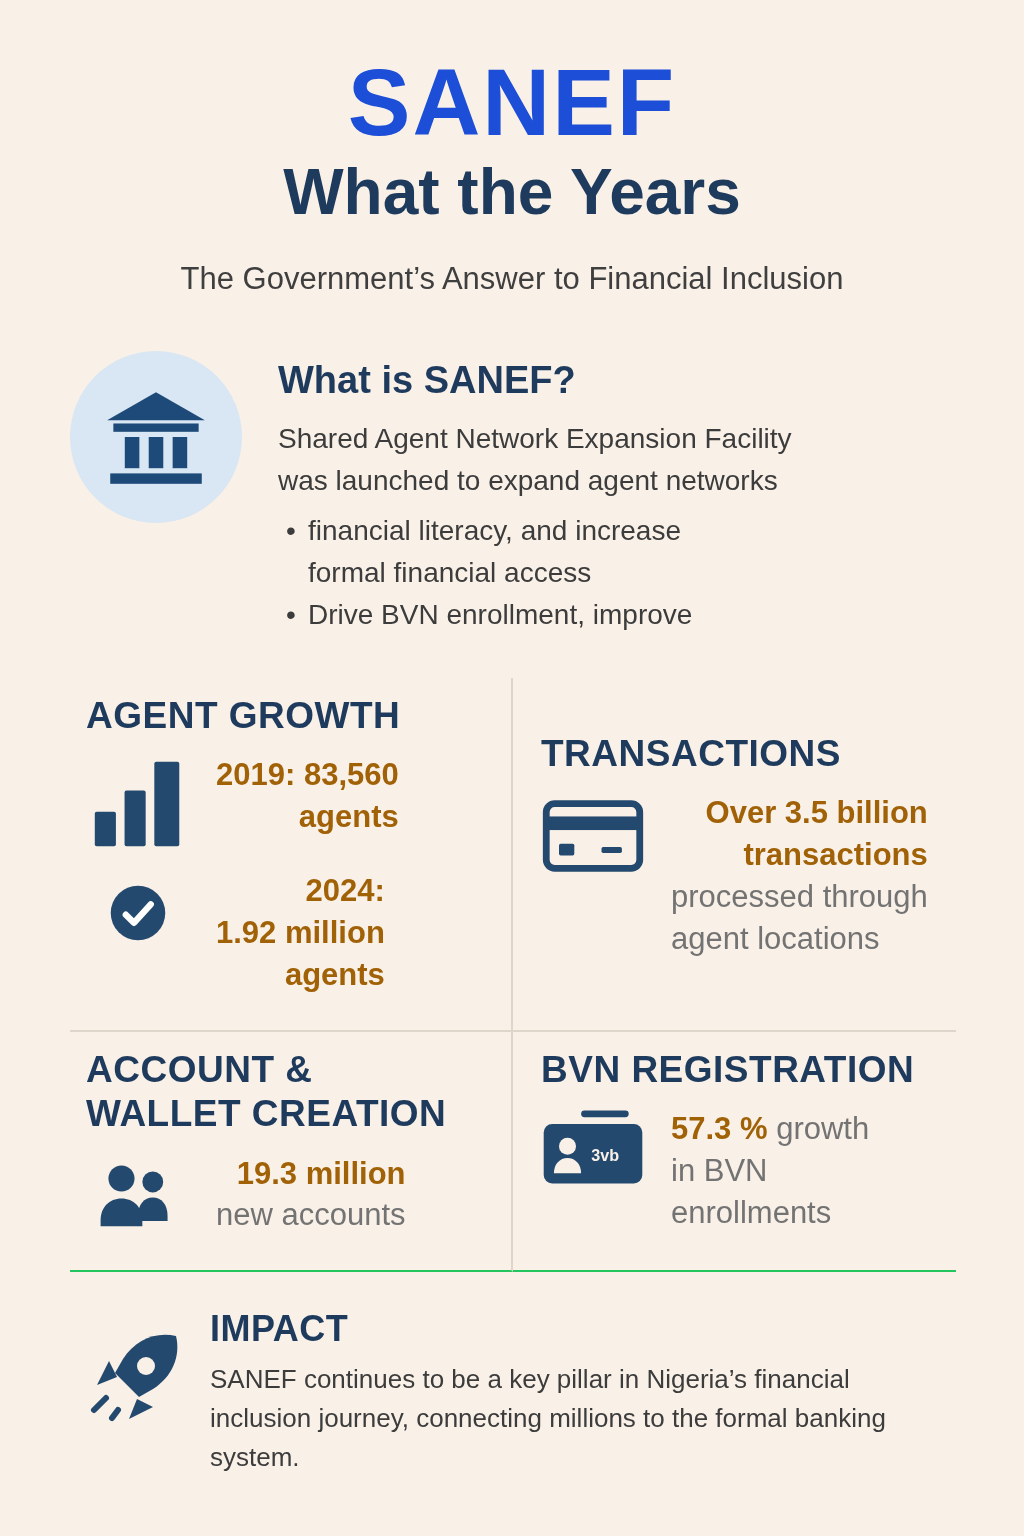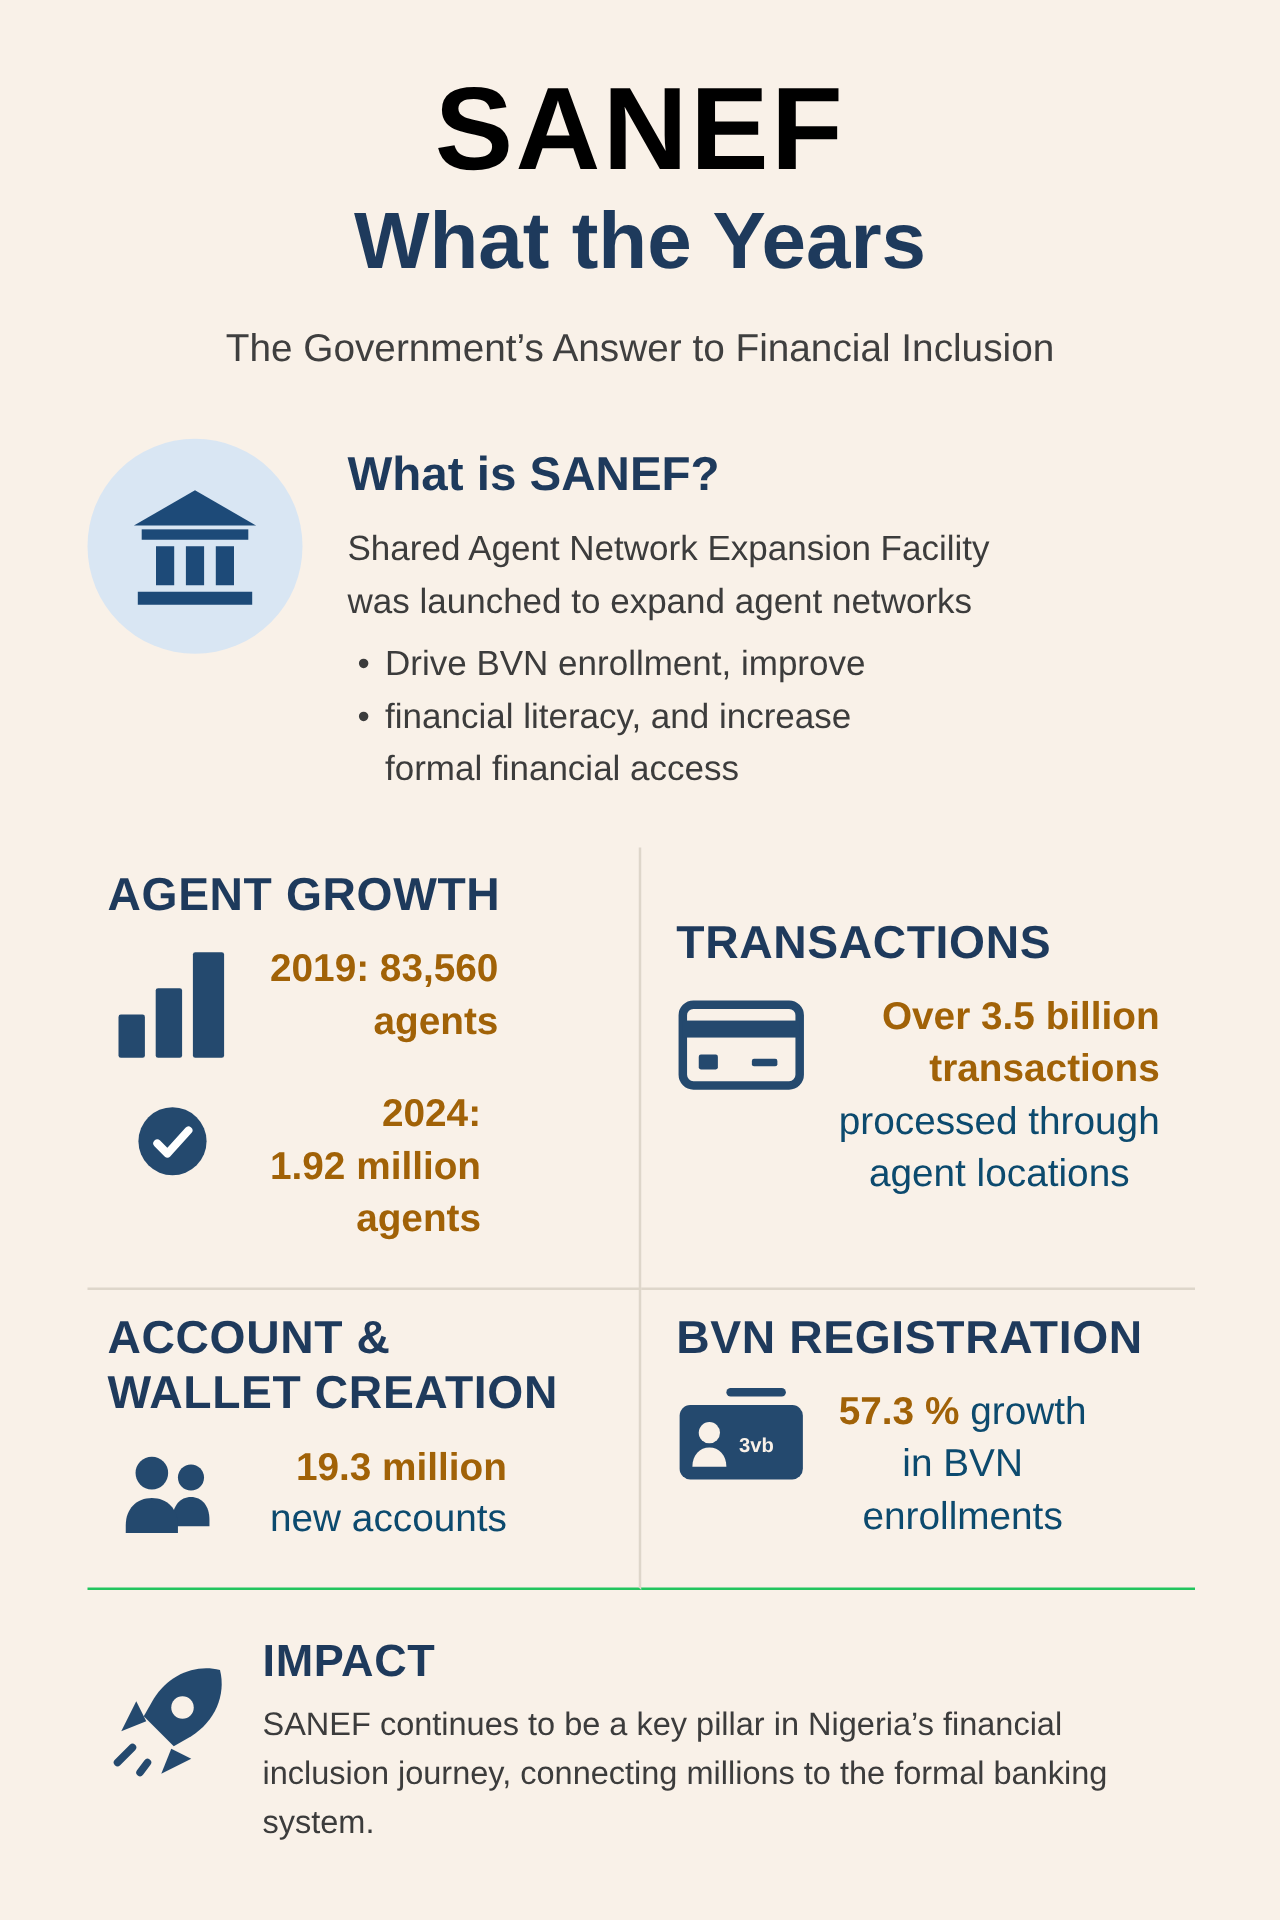--- a/index.html
+++ b/index.html
@@ -9,21 +9,21 @@
     background:#f9f1e8;
     font-family:"Liberation Sans", sans-serif;
     color:#3e3e3e;
     overflow:hidden;
   }
   .page { width:1024px; height:1536px; position:relative; }
 
   
   .header { text-align:center; padding-top:56px; }
   .title {
-    font-size:94px; font-weight:800; color:#000000;
+    font-size:94px; font-weight:800; color:#1d4ed8;
     letter-spacing:2px; line-height:1.0;
   }
   .subtitle {
     font-size:64px; font-weight:800; color:#1e3a5c;
     line-height:1.2; margin-top:4px;
   }
   .tagline { font-size:31px; color:#3f3f3f; margin-top:30px; font-weight:400; }
 
   
   .about { display:flex; margin:54px 56px 0 70px; gap:36px; }
@@ -58,21 +58,21 @@
   .stat-row { display:flex; align-items:flex-start; gap:26px; margin-top:16px; }
   .icon-col { width:104px; flex:0 0 104px; display:flex; justify-content:center; }
   .icon-col svg { color:#24496e; }
   .icon-bars { width:96px; height:100px; }
   .icon-check { width:58px; height:58px; margin-top:14px; }
   .icon-card { width:102px; height:76px; margin-top:6px; }
   .icon-people { width:88px; height:80px; margin-top:2px; }
   .icon-idcard { width:102px; height:78px; }
   .stat-lines { font-size:31px; line-height:1.35; }
   .navy-bold { font-weight:700; color:#a16207;text-align:right; }
-  .gray-line { color:#0c4a6e; font-weight:400;text-align:center; }
+  .gray-line { color:#737373; font-weight:400; }
 
   
   .impact { display:flex; margin:36px 56px 0 86px; gap:24px; align-items:flex-start; }
   .impact .icon-rocket { width:100px; height:100px; flex:0 0 100px; margin-top:18px; color:#24496e; }
   .impact-heading { font-size:36px; font-weight:700; color:#1e3a5c; margin-bottom:10px; letter-spacing:0.5px; }
   .impact-body { font-size:26px; line-height:1.5; max-width:740px; color:#3c3c3c; }
 </style>
 </head>
 <body>
 
@@ -93,22 +93,22 @@
         <rect x="43" y="46" width="14" height="30"></rect>
         <rect x="66" y="46" width="14" height="30"></rect>
         <rect x="6" y="81" width="88" height="10"></rect>
       </svg>
     </div>
     <div class="about-text">
       <h3 class="about-heading">What is SANEF?</h3>
       <p class="about-line">Shared Agent Network Expansion Facility</p>
       <p class="about-line">was launched to expand agent networks</p>
       <ul class="about-bullets">
+        <li>financial literacy, and increase formal financial access</li>
         <li>Drive BVN enrollment, improve</li>
-        <li>financial literacy, and increase formal financial access</li>
       </ul>
     </div>
   </section>
 
   <div class="stats-grid">
 
     <section class="cell cell-tl">
       <h3 class="cell-heading">AGENT GROWTH</h3>
       <div class="stat-row">
         <div class="icon-col">

